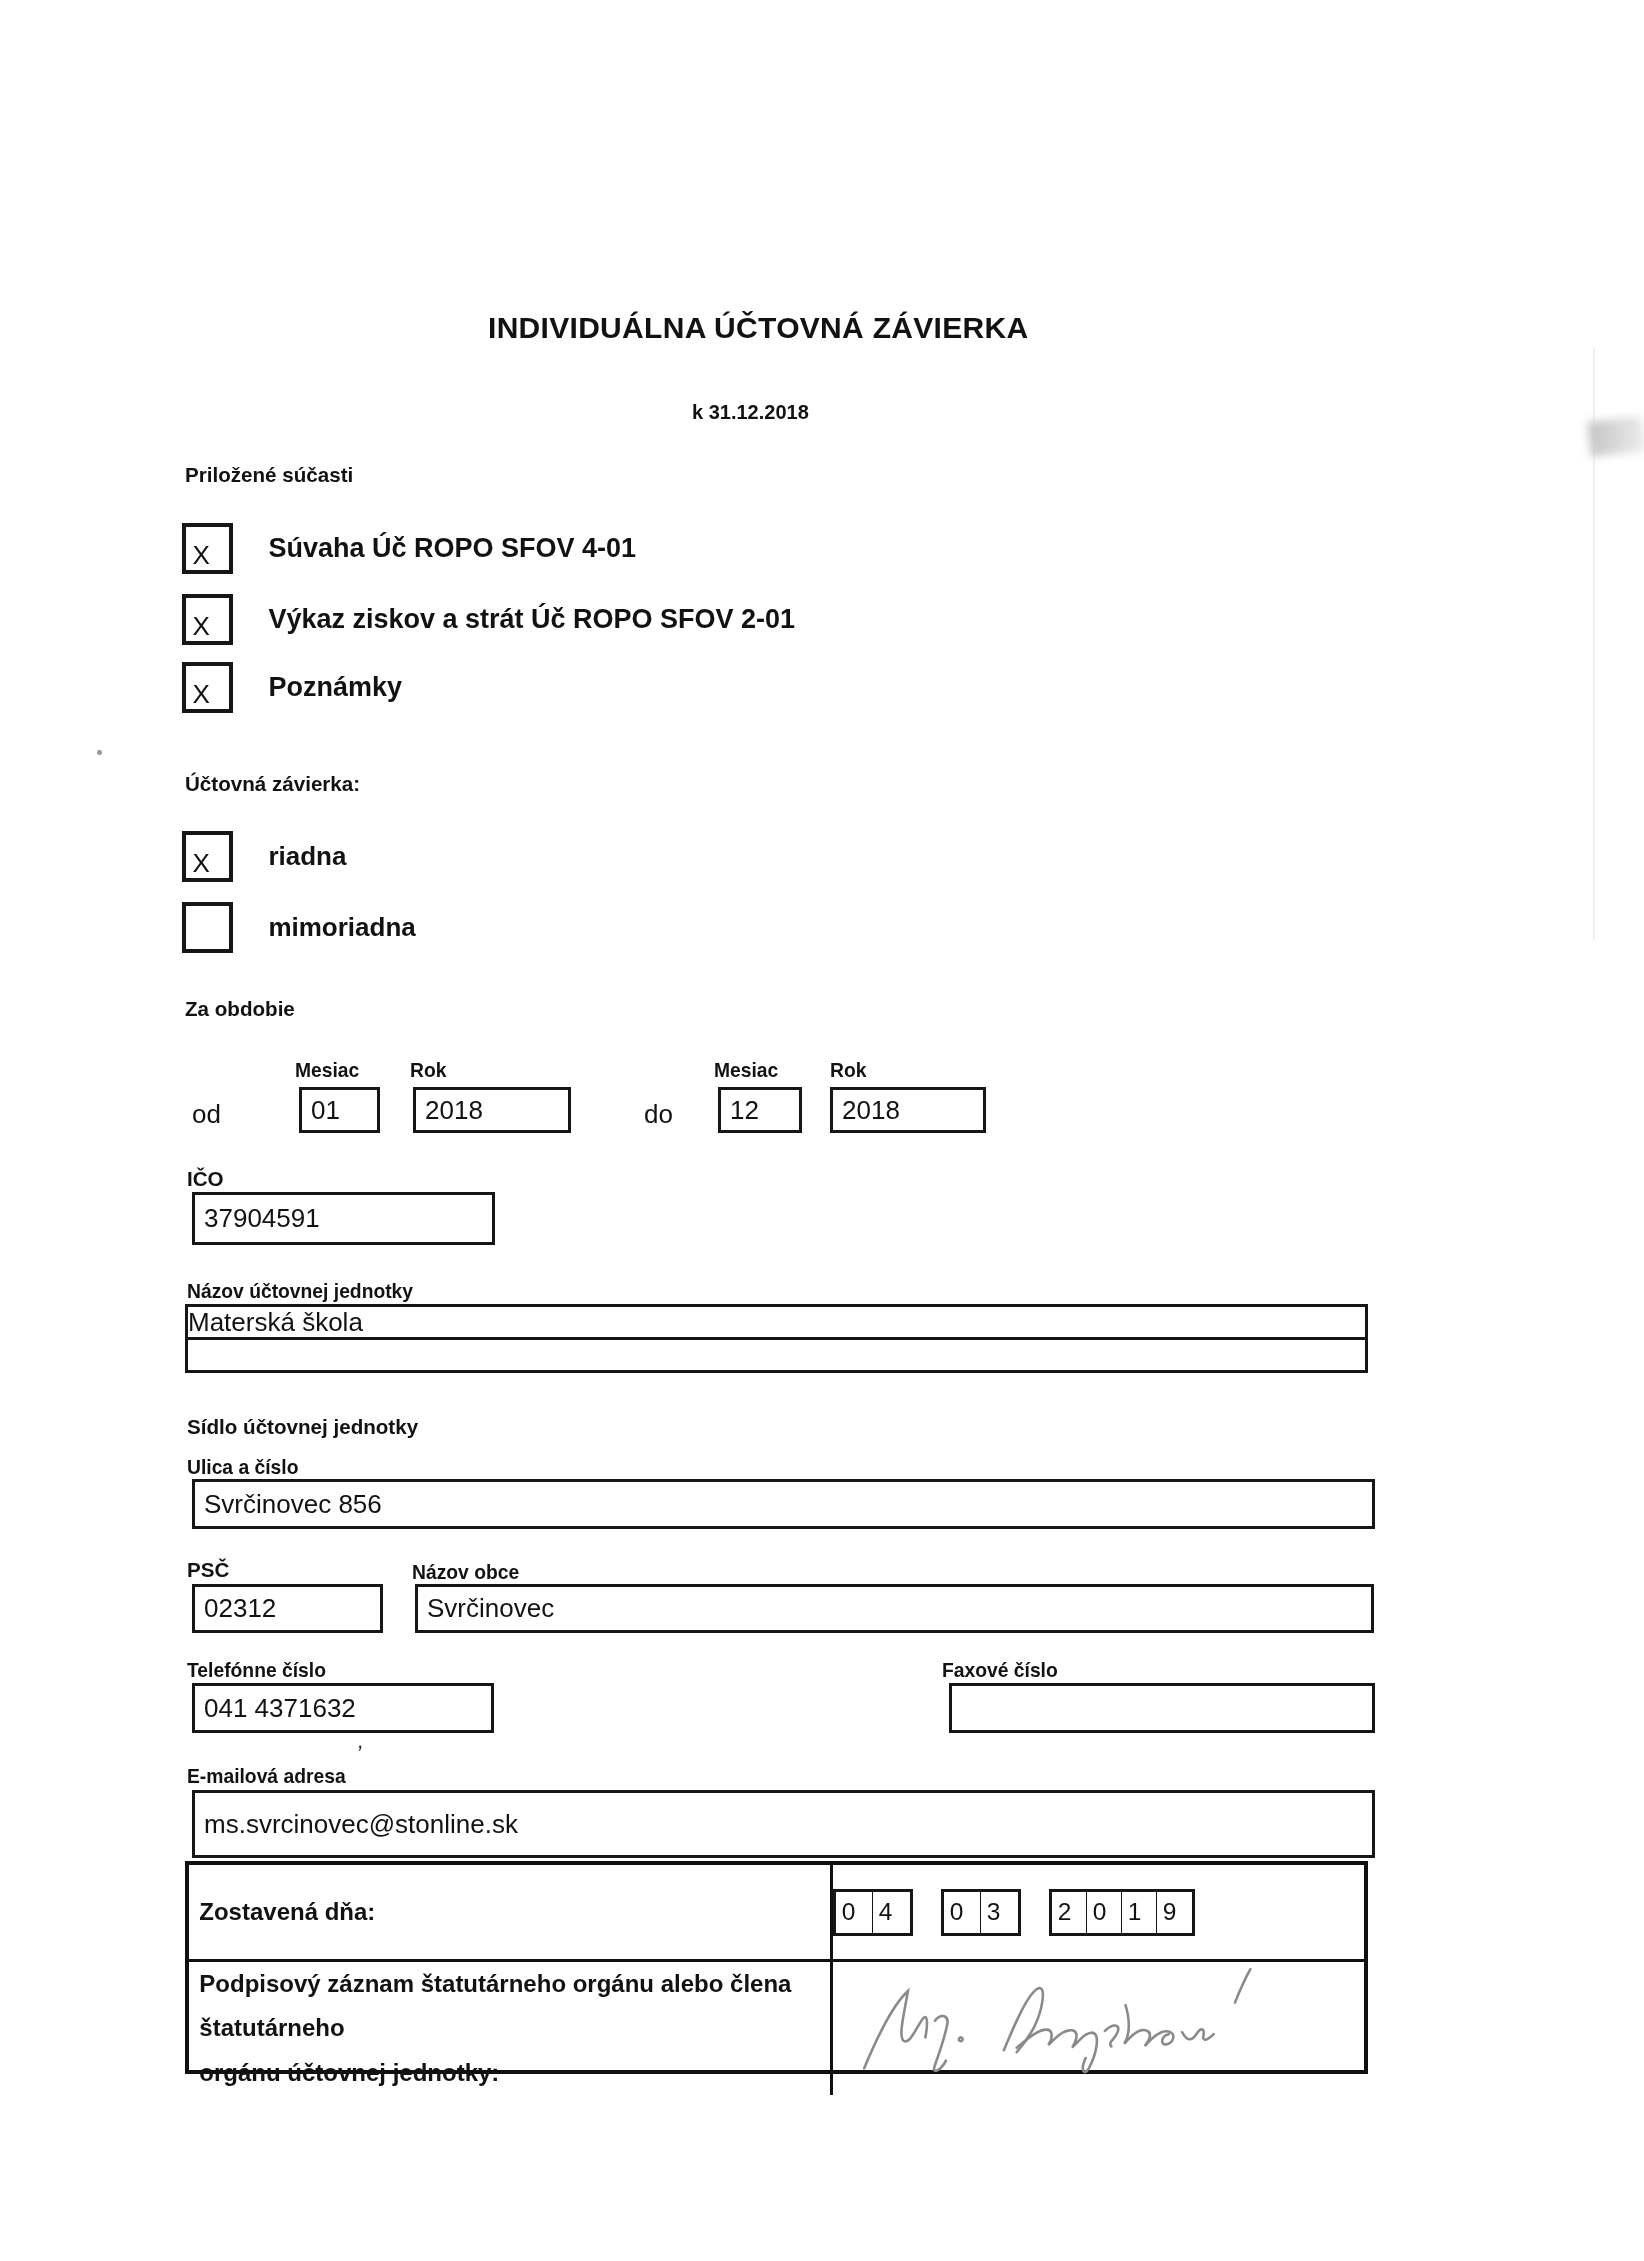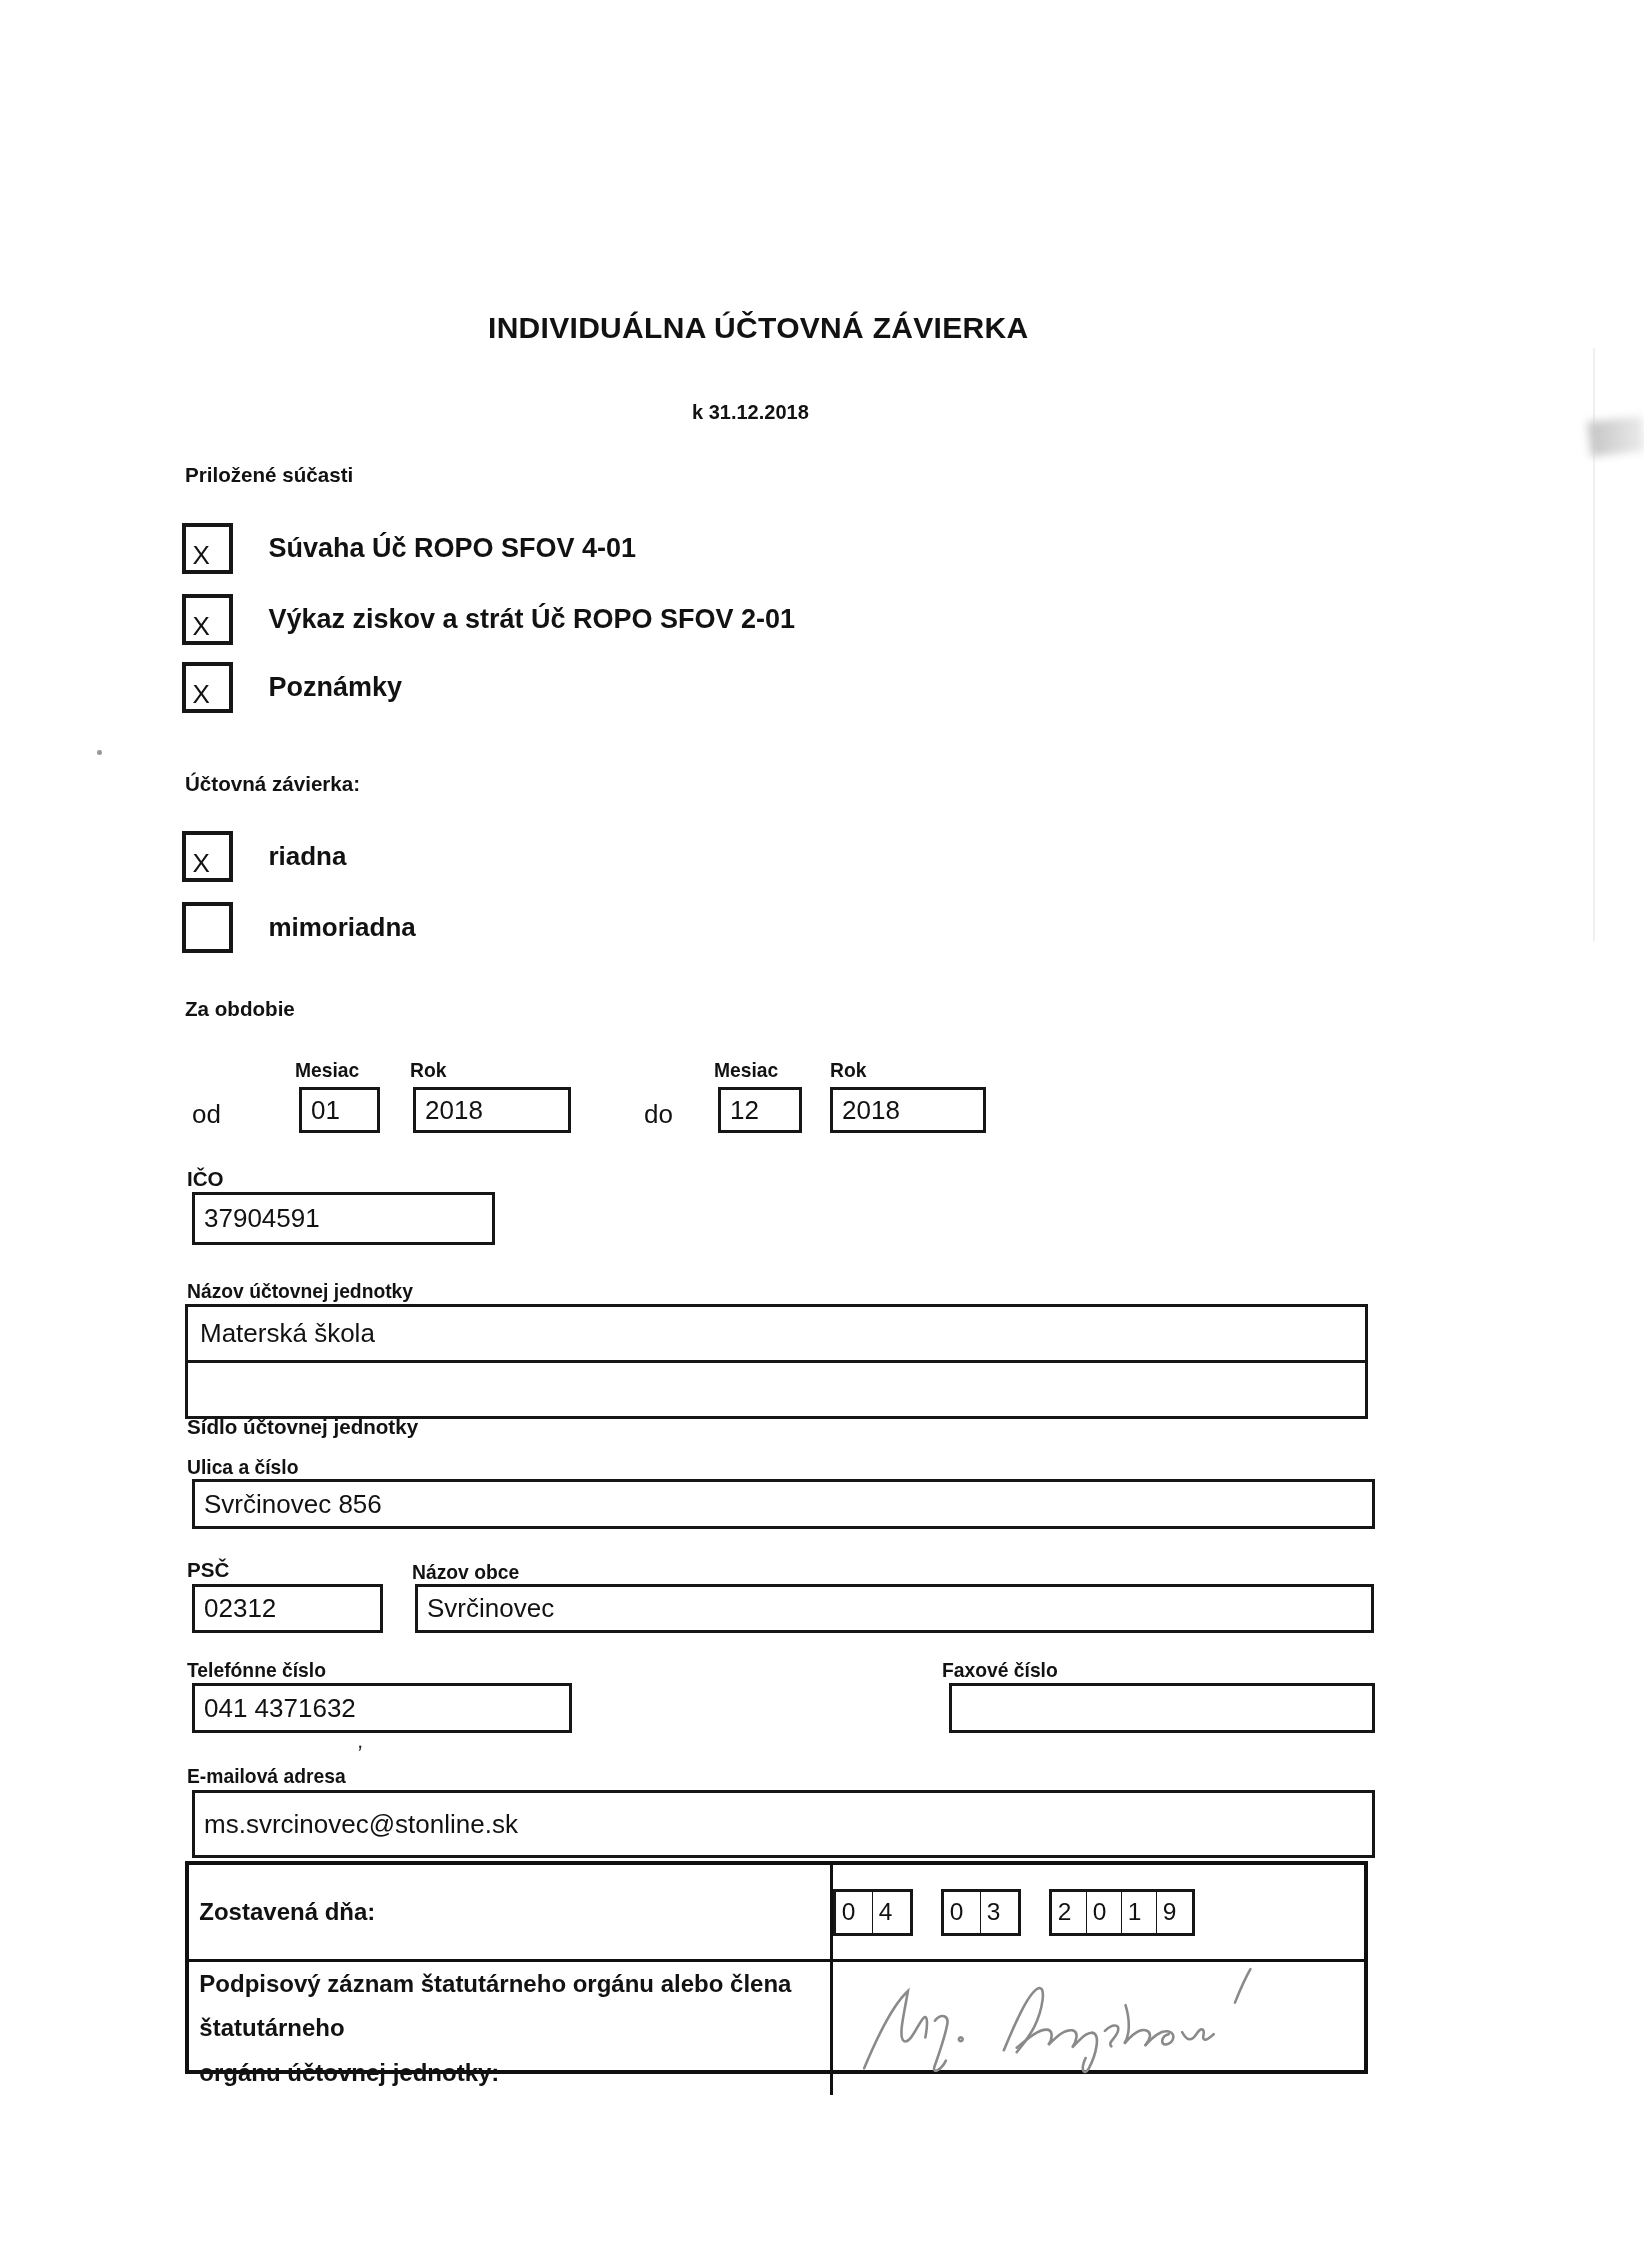--- a/index.html
+++ b/index.html
@@ -22,21 +22,21 @@
   }
   .chk-label{font-size:27px;font-weight:700;white-space:nowrap;}
   .opt-label{font-size:26px;font-weight:700;white-space:nowrap;}
   .vbox{
     position:absolute;border:3.9px solid #161616;background:#fff;box-sizing:border-box;
     display:flex;align-items:center;font-size:26px;padding:0 9px;white-space:nowrap;margin-left:7px;
   }
   .dblbox{
     position:absolute;border:3.9px solid #161616;background:#fff;box-sizing:border-box;
   }
-  .dblrow{height:53px;display:flex;align-items:center;padding:0 12px;font-size:26px;}
+  .dblrow{height:30px;display:flex;align-items:center;padding:0 0;font-size:26px;}
   .dblrow + .dblrow{border-top:3.9px solid #161616;}
   .ftable{
     position:absolute;left:185px;top:1861px;width:1183px;height:213px;
     border:4.5px solid #101010;box-sizing:border-box;background:#fff;
     display:grid;grid-template-columns:644px 1fr;grid-template-rows:97px 1fr;
   }
   .fcell{box-sizing:border-box;display:flex;align-items:center;padding:0 10.3px;}
   .fcell.colline{border-right:3.2px solid #101010;}
   .fcell.rowline{border-bottom:3.2px solid #101010;}
   .ftext{font-size:24px;font-weight:700;line-height:1.85;}
@@ -139,21 +139,21 @@
   <div class="abs flabel nowrap" style="left:187px;top:1457px;">Ulica a číslo</div>
   <div class="vbox" style="left:185px;top:1479px;width:1183px;height:50px;">Svrčinovec 856</div>
 
   <div class="abs flabel nowrap" style="left:187px;top:1558px;font-size:20.6px;">PSČ</div>
   <div class="abs flabel nowrap" style="left:412px;top:1562px;">Názov obce</div>
   <div class="vbox" style="left:185px;top:1584px;width:191px;height:49px;">02312</div>
   <div class="vbox" style="left:408px;top:1584px;width:959px;height:49px;">Svrčinovec</div>
 
   <div class="abs flabel nowrap" style="left:187px;top:1660px;">Telefónne číslo</div>
   <div class="abs flabel nowrap" style="left:942px;top:1660px;">Faxové číslo</div>
-  <div class="vbox" style="left:185px;top:1683px;width:380px;height:50px;text-align:center;">041 4371632</div>
+  <div class="vbox" style="left:185px;top:1683px;width:302px;height:50px;text-align:center;">041 4371632</div>
   <div class="vbox" style="left:942px;top:1683px;width:426px;height:50px;"></div>
 
   <div class="abs flabel nowrap" style="left:187px;top:1766px;">E-mailová adresa</div>
   <div class="vbox" style="left:185px;top:1790px;width:1183px;height:68px;">ms.svrcinovec@stonline.sk</div>
 
   <div class="ftable">
     <div class="fcell colline rowline">
       <span class="ftext">Zostavená dňa:</span>
     </div>
     <div class="fcell rowline dategroups" style="padding:0;">

